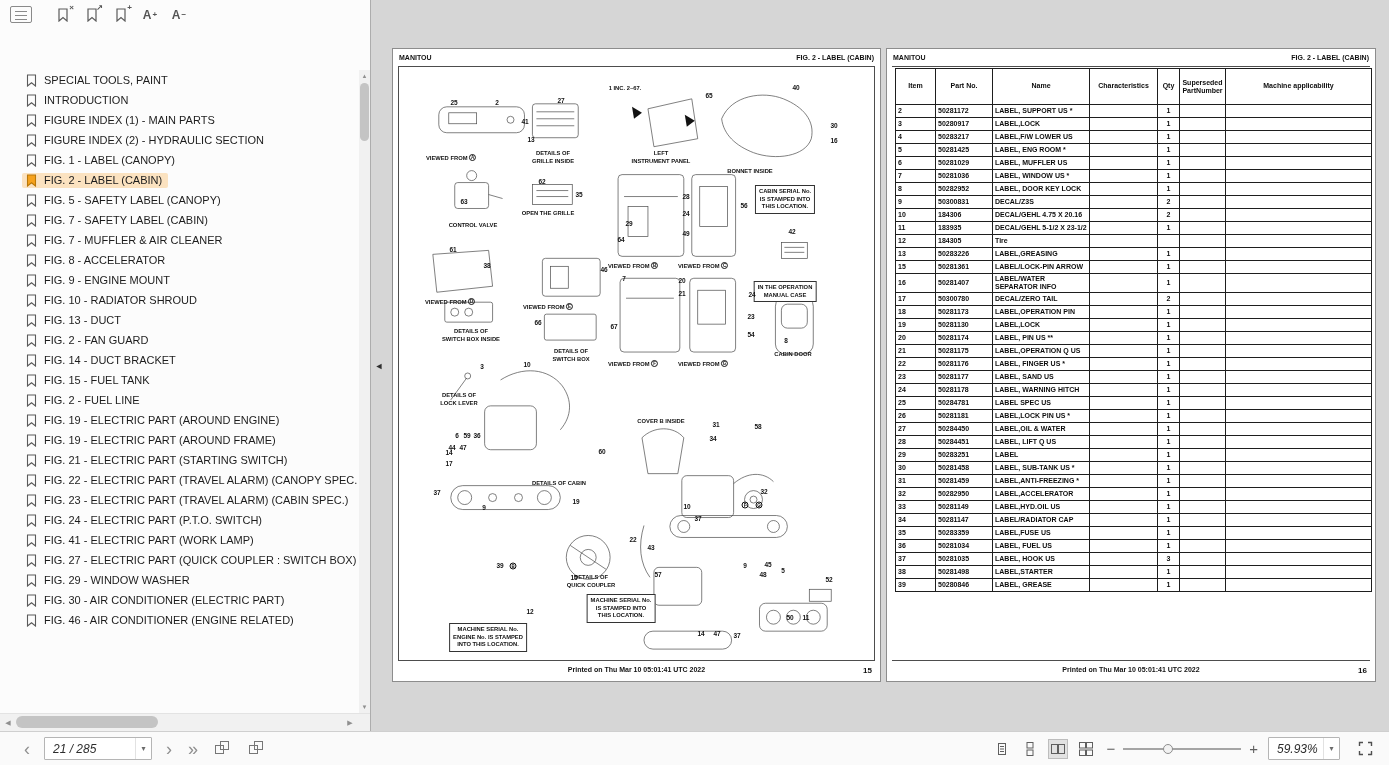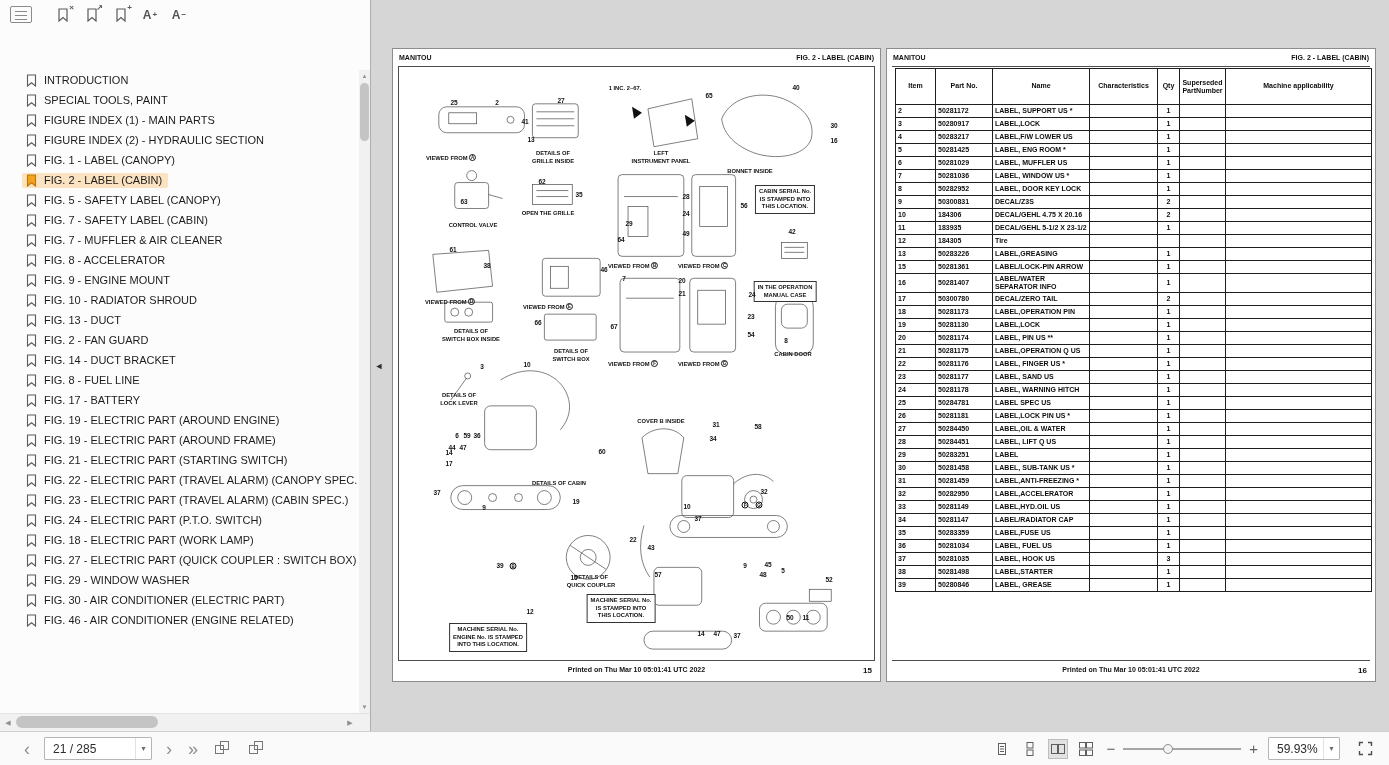--- a/index.html
+++ b/index.html
@@ -63,21 +63,21 @@
   table.parts td { height:13px; text-align:left; }
   table.parts td.c4 { text-align:center; }
 
   
   .toolbar { position:absolute; left:0; right:0; bottom:0; height:34px; background:#fafafa; border-top:1px solid #cfcfcf; display:flex; align-items:center; justify-content:space-between; padding:0 16px; z-index:3; }
   .tb-left, .tb-right { display:flex; align-items:center; }
   .nav-btn { font-size:18px; color:#8f8f8f; padding:0 8px; line-height:22px; cursor:pointer; }
   .page-box, .zoom-box { height:23px; border:1px solid #b5b5b5; background:#fff; display:flex; align-items:center; border-radius:1px; }
   .page-box { width:108px; margin:0 6px; }
   .zoom-box { width:72px; margin:0 4px; }
-  .box-value { flex:1; padding-left:8px; font-size:12px; color:#2c2c2c; white-space:nowrap; }
+  .box-value { flex:1; padding-left:8px; font-size:12px; color:#2c2c2c; white-space:nowrap;font-style:italic; }
   .box-caret { width:16px; text-align:center; color:#6b6b6b; font-size:8px; border-left:1px solid #e2e2e2; height:100%; line-height:22px; cursor:pointer; }
   .dup-icon { position:relative; width:16px; height:15px; margin:0 9px; cursor:pointer; }
   .dup-icon .r1 { position:absolute; left:0; top:4px; width:9px; height:9px; border:1px solid #767676; background:#fafafa; }
   .dup-icon .r2 { position:absolute; left:5px; top:0; width:9px; height:9px; border:1px solid #767676; }
   .view-icon { width:20px; height:20px; display:flex; align-items:center; justify-content:center; margin:0 4px; cursor:pointer; border:1px solid transparent; }
   .view-icon.active { background:#e2e2e2; border:1px solid #bdbdbd; }
   .zoom-btn { font-size:15px; color:#5f5f5f; padding:0 6px; cursor:pointer; }
   .slider { position:relative; width:118px; height:18px; margin:0 2px; cursor:pointer; }
   .slider-track { position:absolute; left:0; right:0; top:8px; height:2px; background:#a5a5a5; }
   .slider-handle { position:absolute; left:34%; top:4px; width:10px; height:10px; border-radius:50%; background:#f2f2f2; border:1px solid #8e8e8e; }
@@ -118,40 +118,40 @@
     </div>
 
     <div class="bm-list">
         <div class="bm-row">
           <span class="bm-inner">
             <span class="bm-ic">
               <svg width="11" height="13" viewBox="0 0 11 13">
                 <path d="M1.5 1 H9.5 V12 L5.5 8.8 L1.5 12 Z" fill="none" stroke="#5a5a5a" stroke-width="1.1"></path>
               </svg>
             </span>
+            <span class="bm-label">SPECIAL TOOLS, PAINT</span>
+          </span>
+        </div>
+        <div class="bm-row">
+          <span class="bm-inner">
+            <span class="bm-ic">
+              <svg width="11" height="13" viewBox="0 0 11 13">
+                <path d="M1.5 1 H9.5 V12 L5.5 8.8 L1.5 12 Z" fill="none" stroke="#5a5a5a" stroke-width="1.1"></path>
+              </svg>
+            </span>
             <span class="bm-label">INTRODUCTION</span>
           </span>
         </div>
         <div class="bm-row">
           <span class="bm-inner">
             <span class="bm-ic">
               <svg width="11" height="13" viewBox="0 0 11 13">
                 <path d="M1.5 1 H9.5 V12 L5.5 8.8 L1.5 12 Z" fill="none" stroke="#5a5a5a" stroke-width="1.1"></path>
               </svg>
             </span>
-            <span class="bm-label">SPECIAL TOOLS, PAINT</span>
-          </span>
-        </div>
-        <div class="bm-row">
-          <span class="bm-inner">
-            <span class="bm-ic">
-              <svg width="11" height="13" viewBox="0 0 11 13">
-                <path d="M1.5 1 H9.5 V12 L5.5 8.8 L1.5 12 Z" fill="none" stroke="#5a5a5a" stroke-width="1.1"></path>
-              </svg>
-            </span>
             <span class="bm-label">FIGURE INDEX (1) - MAIN PARTS</span>
           </span>
         </div>
         <div class="bm-row">
           <span class="bm-inner">
             <span class="bm-ic">
               <svg width="11" height="13" viewBox="0 0 11 13">
                 <path d="M1.5 1 H9.5 V12 L5.5 8.8 L1.5 12 Z" fill="none" stroke="#5a5a5a" stroke-width="1.1"></path>
               </svg>
             </span>
@@ -268,31 +268,31 @@
             <span class="bm-label">FIG. 14 - DUCT BRACKET</span>
           </span>
         </div>
         <div class="bm-row">
           <span class="bm-inner">
             <span class="bm-ic">
               <svg width="11" height="13" viewBox="0 0 11 13">
                 <path d="M1.5 1 H9.5 V12 L5.5 8.8 L1.5 12 Z" fill="none" stroke="#5a5a5a" stroke-width="1.1"></path>
               </svg>
             </span>
-            <span class="bm-label">FIG. 8 - FUEL LINE</span>
-          </span>
-        </div>
-        <div class="bm-row">
-          <span class="bm-inner">
-            <span class="bm-ic">
-              <svg width="11" height="13" viewBox="0 0 11 13">
-                <path d="M1.5 1 H9.5 V12 L5.5 8.8 L1.5 12 Z" fill="none" stroke="#5a5a5a" stroke-width="1.1"></path>
-              </svg>
-            </span>
-            <span class="bm-label">FIG. 17 - BATTERY</span>
+            <span class="bm-label">FIG. 15 - FUEL TANK</span>
+          </span>
+        </div>
+        <div class="bm-row">
+          <span class="bm-inner">
+            <span class="bm-ic">
+              <svg width="11" height="13" viewBox="0 0 11 13">
+                <path d="M1.5 1 H9.5 V12 L5.5 8.8 L1.5 12 Z" fill="none" stroke="#5a5a5a" stroke-width="1.1"></path>
+              </svg>
+            </span>
+            <span class="bm-label">FIG. 2 - FUEL LINE</span>
           </span>
         </div>
         <div class="bm-row">
           <span class="bm-inner">
             <span class="bm-ic">
               <svg width="11" height="13" viewBox="0 0 11 13">
                 <path d="M1.5 1 H9.5 V12 L5.5 8.8 L1.5 12 Z" fill="none" stroke="#5a5a5a" stroke-width="1.1"></path>
               </svg>
             </span>
             <span class="bm-label">FIG. 19 - ELECTRIC PART (AROUND ENGINE)</span>
@@ -348,21 +348,21 @@
             <span class="bm-label">FIG. 24 - ELECTRIC PART (P.T.O. SWITCH)</span>
           </span>
         </div>
         <div class="bm-row">
           <span class="bm-inner">
             <span class="bm-ic">
               <svg width="11" height="13" viewBox="0 0 11 13">
                 <path d="M1.5 1 H9.5 V12 L5.5 8.8 L1.5 12 Z" fill="none" stroke="#5a5a5a" stroke-width="1.1"></path>
               </svg>
             </span>
-            <span class="bm-label">FIG. 18 - ELECTRIC PART (WORK LAMP)</span>
+            <span class="bm-label">FIG. 41 - ELECTRIC PART (WORK LAMP)</span>
           </span>
         </div>
         <div class="bm-row">
           <span class="bm-inner">
             <span class="bm-ic">
               <svg width="11" height="13" viewBox="0 0 11 13">
                 <path d="M1.5 1 H9.5 V12 L5.5 8.8 L1.5 12 Z" fill="none" stroke="#5a5a5a" stroke-width="1.1"></path>
               </svg>
             </span>
             <span class="bm-label">FIG. 27 - ELECTRIC PART (QUICK COUPLER : SWITCH BOX)</span>

